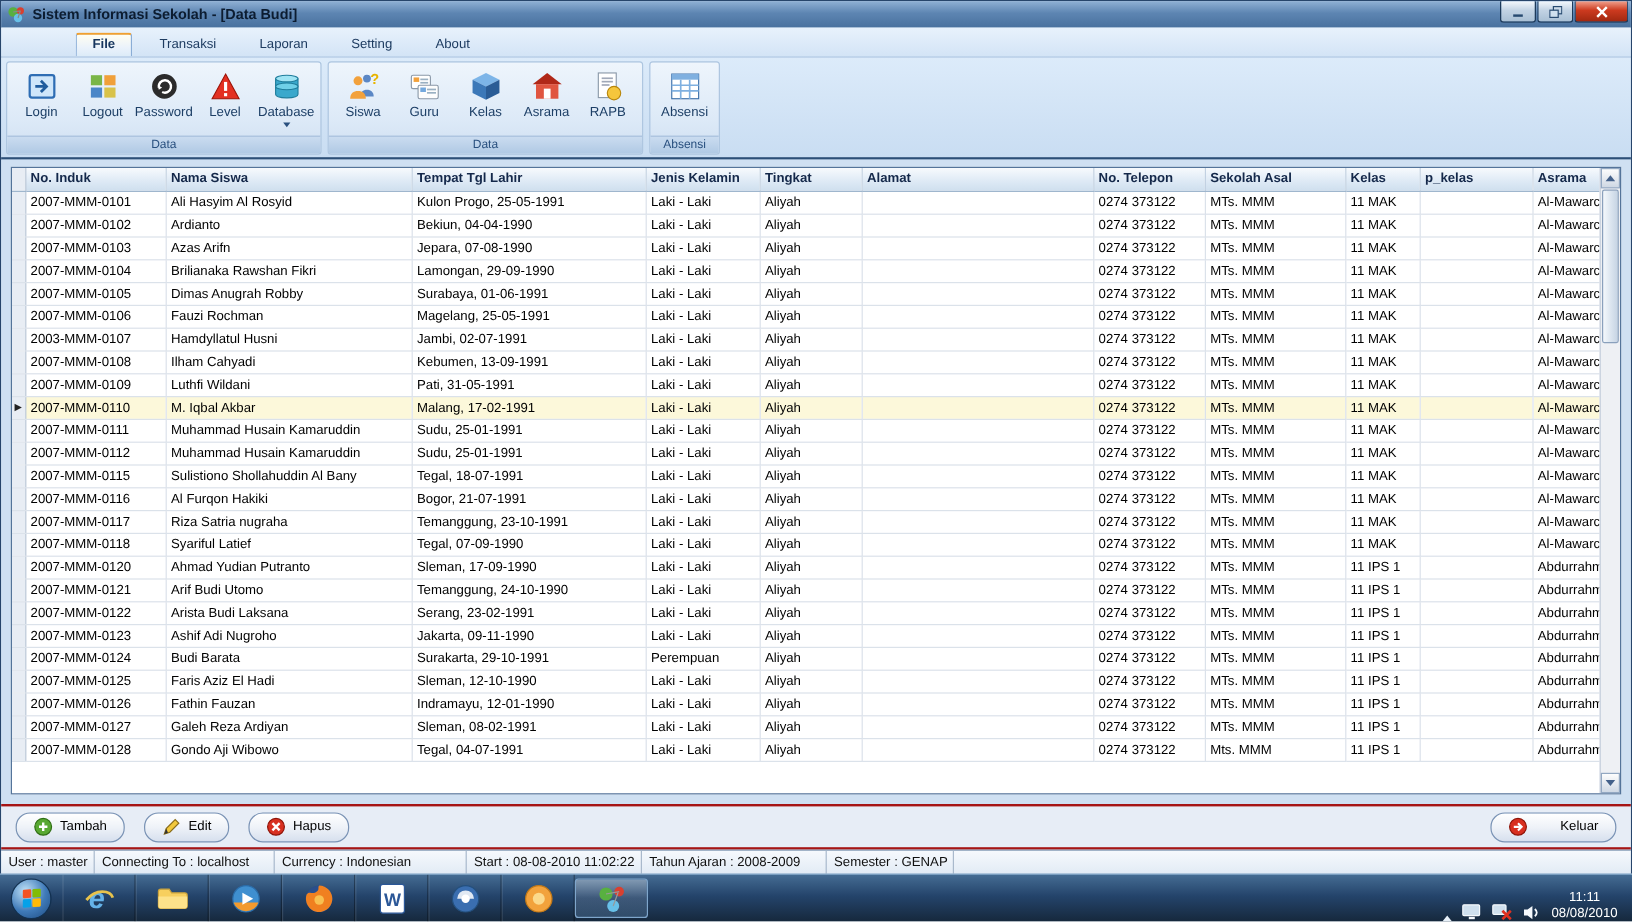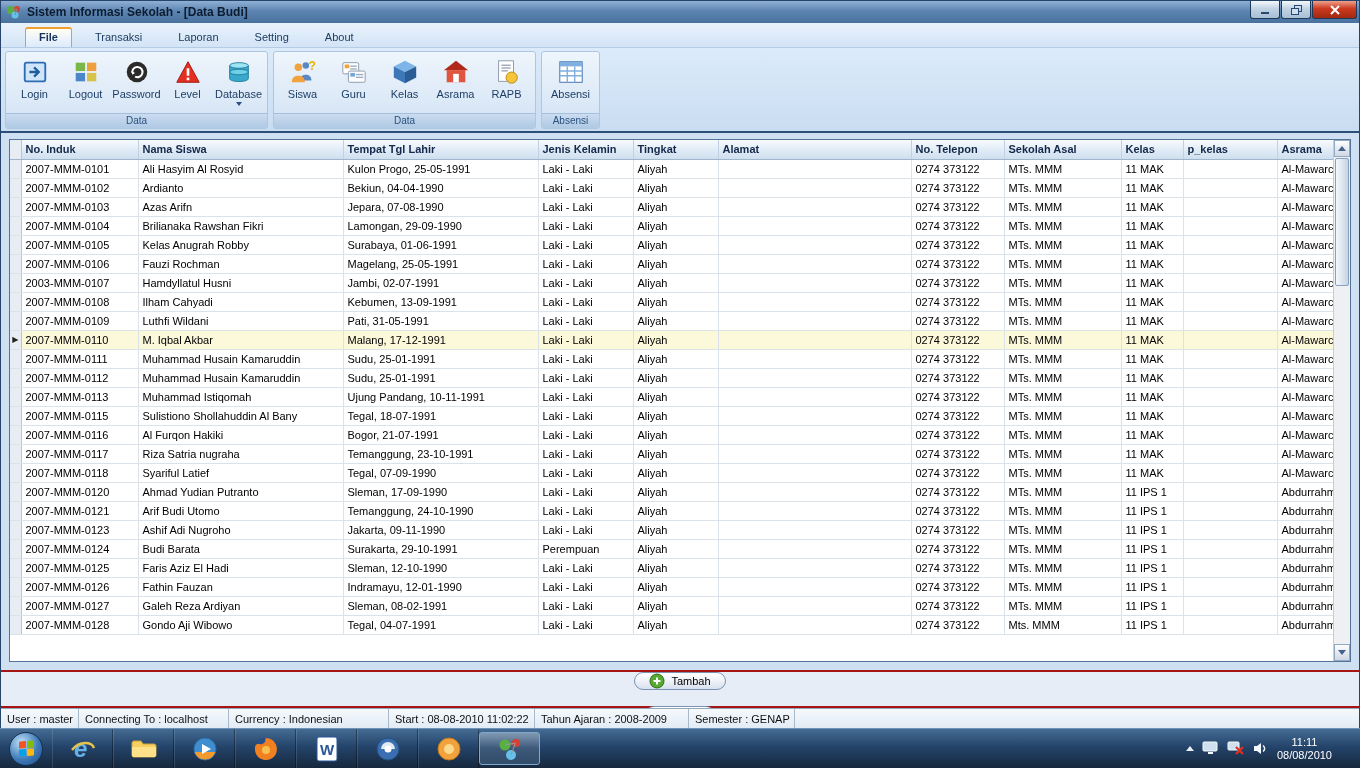--- a/index.html
+++ b/index.html
@@ -12,21 +12,21 @@
     background:linear-gradient(#8fb0d4,#5d85b2 45%,#49719e); }
   .title-text { font-size:12px; font-weight:bold; color:#0c1c30; white-space:nowrap; }
   .win-controls { margin-left:auto; display:flex; align-self:flex-start; }
   .wbtn { width:30px; height:18px; border:1px solid #1d3a5a; border-top:none; border-radius:0 0 3px 3px;
     display:flex; align-items:center; justify-content:center;
     background:linear-gradient(#f4f8fc,#c2d3e4 45%,#a8bfd4); margin-left:1px; }
   .wbtn.close { width:45px; margin-right:2px; background:linear-gradient(#f0a08c,#cc3a1f 45%,#a02810); }
 
   
   .tabrow { height:24px; background:linear-gradient(#e8f2fc,#d3e4f6); display:flex; align-items:flex-end;
-    padding-left:24px; gap:10px; }
+    padding-left:62px; gap:10px; }
   .tab { font-size:11px; color:#1e3c61; padding:4px 13px; cursor:default; }
   .tab.active { background:linear-gradient(#fffef2,#eaf2fb 60%,#dcebf8); border:1px solid #8aadd6; border-bottom:none;
     border-top:2px solid #f0a030; border-radius:3px 3px 0 0; font-weight:bold; color:#17365e; padding:2px 13px 4px; }
 
   
   .ribbon { height:86px; background:linear-gradient(#dcebfa,#c9ddf2); border-top:1px solid #b5cce6;
     border-bottom:2px solid #2c4f77; display:flex; gap:5px; padding:3px 3px 2px 4px; }
   .rgroup { border:1px solid #aec6e0; border-radius:3px; overflow:hidden; display:flex; flex-direction:column;
     background:linear-gradient(#eef5fc,#dce9f7 65%,#cfdff1); }
   .rgroup-buttons { flex:1; display:flex; align-items:flex-start; padding:2px 4px 0; gap:2px; }
@@ -59,21 +59,21 @@
   .sbtn { height:17px; background:linear-gradient(#fdfdfd,#cfd8e4); border:1px solid #93a8c2;
     display:flex; align-items:center; justify-content:center; }
   .sbtn.down { position:absolute; bottom:0; left:0; right:0; }
   .sthumb { position:absolute; top:18px; left:1px; right:1px; height:128px;
     background:linear-gradient(90deg,#f4f8fc,#c6d4e4); border:1px solid #8aa0bc; border-radius:2px; }
   .tri-up { width:0; height:0; border-left:4px solid transparent; border-right:4px solid transparent; border-bottom:5px solid #44618a; }
   .tri-down { width:0; height:0; border-left:4px solid transparent; border-right:4px solid transparent; border-top:5px solid #44618a; }
 
   
   .actionbar { height:38px; background:#e7edf6; border-top:2px solid var(--separator_red,#a61414);
-    border-bottom:2px solid var(--separator_red,#a61414); display:flex; align-items:center; gap:16px; padding:0 12px;flex-direction:column; }
+    border-bottom:2px solid var(--separator_red,#a61414); display:flex; align-items:center; gap:16px; padding:0 12px; }
   .abtn { display:inline-flex; align-items:center; gap:6px; height:25px; padding:0 14px; border-radius:12px;
     border:1px solid #7a93b5; background:linear-gradient(#ffffff,#eef2f8 50%,#d7e0ee); font-size:11px; color:#000; }
   .abtn.right { margin-left:auto;gap:27px; }
 
   
   .statusbar { height:20px; background:linear-gradient(#f6f9fd,#e2ebf5); border-top:1px solid #94a7bd;
     display:flex; align-items:center; font-size:11px; color:#101010; }
   .sseg { height:100%; display:flex; align-items:center; padding:0 6px; border-right:1px solid #a9b9cc;
     white-space:nowrap; overflow:hidden; }
 
@@ -83,21 +83,21 @@
   .start-orb { width:52px; display:flex; align-items:center; justify-content:center; }
   .orb { width:34px; height:34px; border-radius:50%; background:radial-gradient(circle at 35% 30%,#bfe2f8,#3f7ab8 55%,#1d4a80);
     border:1px solid #12304f; display:flex; align-items:center; justify-content:center; }
   .flag { display:grid; grid-template-columns:7px 7px; grid-template-rows:7px 7px; gap:1px; transform:skewY(-4deg); }
   .flag i { border-radius:1px; }
   .task-buttons { display:flex; }
   .task-btn { width:61px; display:flex; align-items:center; justify-content:center;
     border-right:1px solid rgba(0,0,0,.35); border-left:1px solid rgba(255,255,255,.12); }
   .task-btn.active { background:linear-gradient(rgba(255,255,255,.35),rgba(255,255,255,.12) 50%,rgba(120,170,220,.25));
     border:1px solid #7fa6cc; border-radius:3px; margin:3px 0; }
-  .tray { margin-left:auto; display:flex; align-items:center; gap:8px; padding-right:28px; }
+  .tray { margin-left:auto; display:flex; align-items:flex-end; gap:8px; padding-right:12px; }
   .tray-arrow { width:0; height:0; border-left:4px solid transparent; border-right:4px solid transparent;
     border-bottom:5px solid #e8f0f8; }
   .clock { color:#fff; font-size:11px; line-height:13px; text-align:center; }
 </style>
 </head>
 <body>
 
 <div class="screen">
   <div class="app">
 
@@ -352,21 +352,21 @@
                   <td></td>
                   <td>0274 373122</td>
                   <td>MTs. MMM</td>
                   <td>11 MAK</td>
                   <td></td>
                   <td>Al-Mawarc</td>
                 </tr>
                 <tr>
                   <td class="ind"></td>
                   <td>2007-MMM-0105</td>
-                  <td>Kelas Anugrah Robby</td>
+                  <td>Dimas Anugrah Robby</td>
                   <td>Surabaya, 01-06-1991</td>
                   <td>Laki - Laki</td>
                   <td>Aliyah</td>
                   <td></td>
                   <td>0274 373122</td>
                   <td>MTs. MMM</td>
                   <td>11 MAK</td>
                   <td></td>
                   <td>Al-Mawarc</td>
                 </tr>
@@ -423,21 +423,21 @@
                   <td>0274 373122</td>
                   <td>MTs. MMM</td>
                   <td>11 MAK</td>
                   <td></td>
                   <td>Al-Mawarc</td>
                 </tr>
                 <tr class="sel">
                   <td class="ind">▶</td>
                   <td>2007-MMM-0110</td>
                   <td>M. Iqbal Akbar</td>
-                  <td>Malang, 17-12-1991</td>
+                  <td>Malang, 17-02-1991</td>
                   <td>Laki - Laki</td>
                   <td>Aliyah</td>
                   <td></td>
                   <td>0274 373122</td>
                   <td>MTs. MMM</td>
                   <td>11 MAK</td>
                   <td></td>
                   <td>Al-Mawarc</td>
                 </tr>
                 <tr>
@@ -463,34 +463,20 @@
                   <td>Aliyah</td>
                   <td></td>
                   <td>0274 373122</td>
                   <td>MTs. MMM</td>
                   <td>11 MAK</td>
                   <td></td>
                   <td>Al-Mawarc</td>
                 </tr>
                 <tr>
                   <td class="ind"></td>
-                  <td>2007-MMM-0113</td>
-                  <td>Muhammad Istiqomah</td>
-                  <td>Ujung Pandang, 10-11-1991</td>
-                  <td>Laki - Laki</td>
-                  <td>Aliyah</td>
-                  <td></td>
-                  <td>0274 373122</td>
-                  <td>MTs. MMM</td>
-                  <td>11 MAK</td>
-                  <td></td>
-                  <td>Al-Mawarc</td>
-                </tr>
-                <tr>
-                  <td class="ind"></td>
                   <td>2007-MMM-0115</td>
                   <td>Sulistiono Shollahuddin Al Bany</td>
                   <td>Tegal, 18-07-1991</td>
                   <td>Laki - Laki</td>
                   <td>Aliyah</td>
                   <td></td>
                   <td>0274 373122</td>
                   <td>MTs. MMM</td>
                   <td>11 MAK</td>
                   <td></td>
@@ -550,20 +536,34 @@
                   <td>MTs. MMM</td>
                   <td>11 IPS 1</td>
                   <td></td>
                   <td>Abdurrahm</td>
                 </tr>
                 <tr>
                   <td class="ind"></td>
                   <td>2007-MMM-0121</td>
                   <td>Arif Budi Utomo</td>
                   <td>Temanggung, 24-10-1990</td>
+                  <td>Laki - Laki</td>
+                  <td>Aliyah</td>
+                  <td></td>
+                  <td>0274 373122</td>
+                  <td>MTs. MMM</td>
+                  <td>11 IPS 1</td>
+                  <td></td>
+                  <td>Abdurrahm</td>
+                </tr>
+                <tr>
+                  <td class="ind"></td>
+                  <td>2007-MMM-0122</td>
+                  <td>Arista Budi Laksana</td>
+                  <td>Serang, 23-02-1991</td>
                   <td>Laki - Laki</td>
                   <td>Aliyah</td>
                   <td></td>
                   <td>0274 373122</td>
                   <td>MTs. MMM</td>
                   <td>11 IPS 1</td>
                   <td></td>
                   <td>Abdurrahm</td>
                 </tr>
                 <tr>

